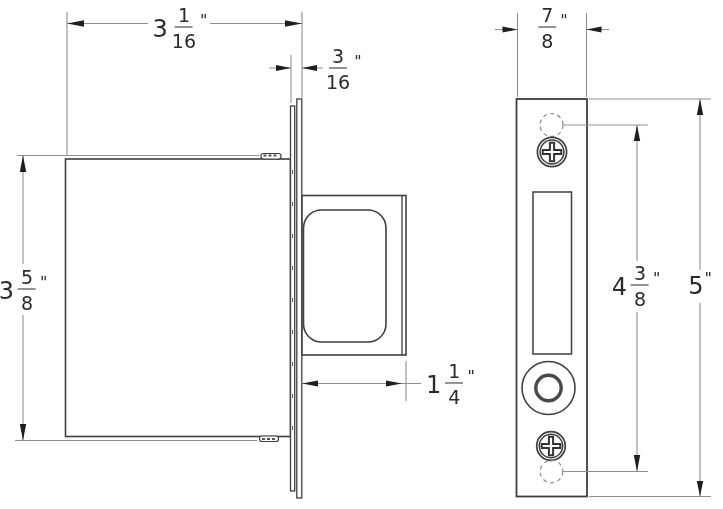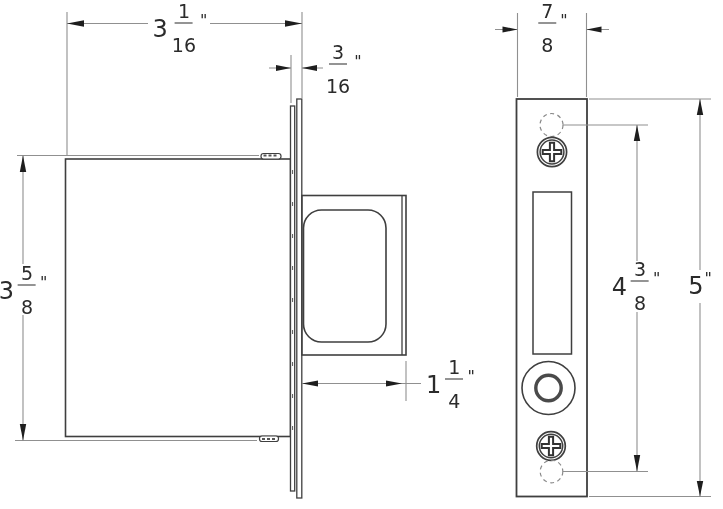--- a/index.html
+++ b/index.html
@@ -11,21 +11,21 @@
   .canvas svg { position:absolute; left:0; top:0; }
   .dim-label {
     position:absolute; display:flex; align-items:center; gap:4px;
     transform:translate(-50%,-50%); white-space:nowrap; color:#2b2b2b;
   }
   .dim-label.left-anchor { transform:translate(0,-50%); }
   .whole { font-size:24px; line-height:1; }
   .frac { display:inline-flex; flex-direction:column; align-items:center;
           font-size:19px; line-height:1; }
   .frac .num { padding:0 3px 2px; border-bottom:1.6px solid #2b2b2b; }
-  .frac .den { padding-top:12px; }
+  .frac .den { padding-top:4px; }
   .unit { font-size:16px; position:relative; top:-8px; }
   .obj  { stroke:#3f3f3f; fill:#ffffff; }
   .objl { stroke:#3f3f3f; fill:none; }
   .dim  { stroke:#909090; stroke-width:1.1; fill:none; }
   .dash { stroke:#8a8a8a; stroke-width:1.2; fill:none; stroke-dasharray:4 3.5; }
   .arr  { fill:#1e1e1e; stroke:none; }
   .cross{ stroke:#333333; stroke-width:2; fill:none; }
 </style>
 </head>
 <body>

